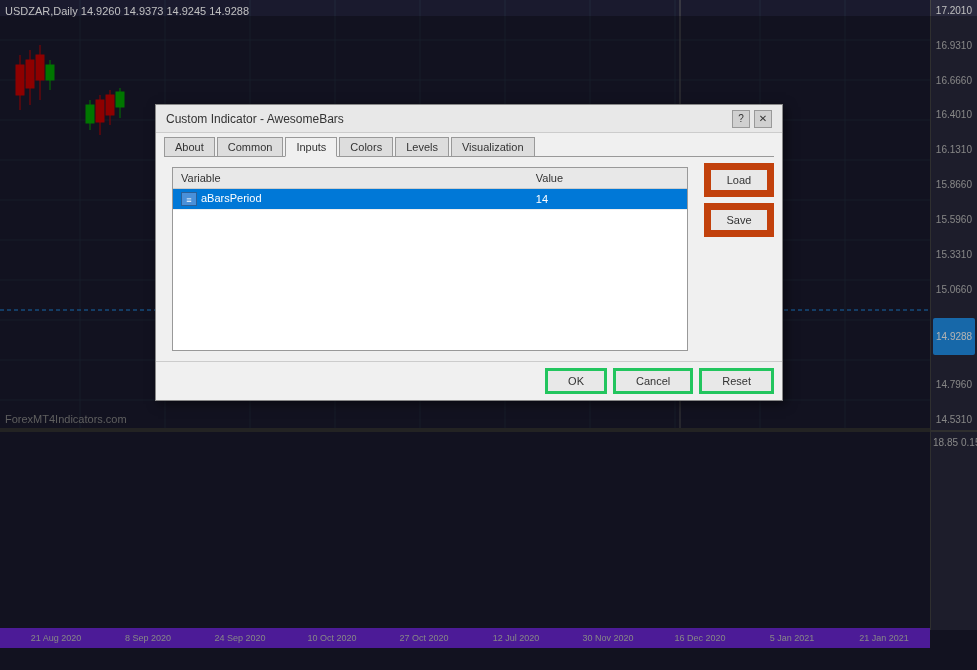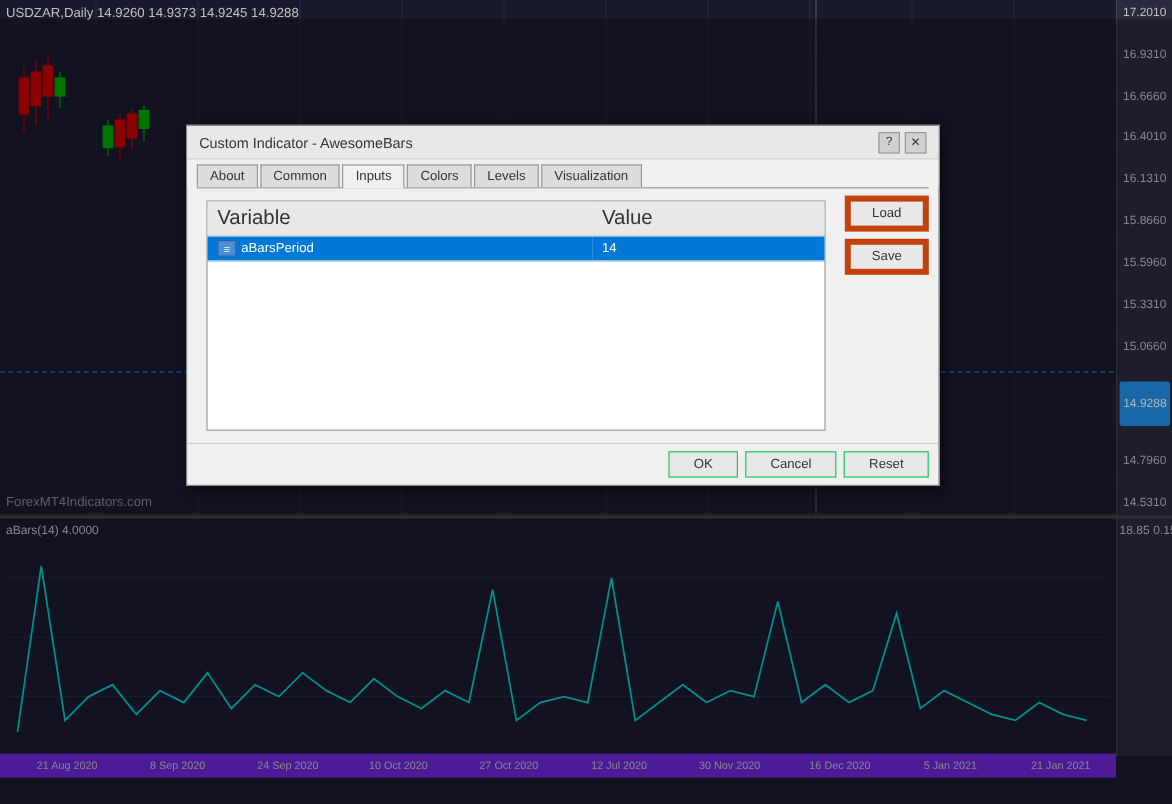--- a/index.html
+++ b/index.html
@@ -215,21 +215,21 @@
 
     .table-header {
       background: #e8e8e8;
       border-bottom: 1px solid #ccc;
     }
 
     .table-header th {
       padding: 4px 8px;
       text-align: left;
       font-weight: normal;
-      font-size: 17px;
+      font-size: 11px;
       color: #333;
       margin-left: 20px;
     }
 
     .table-row td {
       padding: 3px 8px;
       font-size: 11px;
       color: #333;
       border-bottom: 1px solid #eee;
     }
@@ -255,40 +255,40 @@
     }
 
     .table-empty {
       height: 140px;
     }
 
     .action-btn {
       width: 70px;
       padding: 4px 8px;
       background: #e8e8e8;
-      border: 5px solid #c2410c;
+      border: 7px solid #c2410c;
       cursor: pointer;
       font-size: 11px;
       text-align: center;
       color: #333;
     }
 
     
     .dialog-footer {
       display: flex;
       justify-content: flex-end;
       padding: 6px 8px;
       gap: 6px;
       border-top: 1px solid #ccc;
     }
 
     .footer-btn {
       padding: 4px 20px;
       background: #e8e8e8;
-      border: 1px solid #22c55e;
+      border: 3px solid #22c55e;
       cursor: pointer;
       font-size: 11px;
       color: #333;
     }
 
     
     .grid-line {
       stroke: #2a3a4a;
       stroke-width: 0.5;
     }
@@ -412,78 +412,20 @@
     <span class="axis-label">15.5960</span>
     <span class="axis-label">15.3310</span>
     <span class="axis-label">15.0660</span>
     <span class="current-price">14.9288</span>
     <span class="axis-label">14.7960</span>
     <span class="axis-label">14.5310</span>
   </div>
 
   <div class="chart-divider"></div>
 
-  <div class="indicator-chart">
-    <div class="indicator-title">aBars(14) 4.0000</div>
-    <svg viewBox="0 0 930 200" style="position:absolute;top:0;left:0;width:100%;height:100%;" xmlns="http://www.w3.org/2000/svg">
-
-      <line class="grid-line" x1="0" y1="50" x2="930" y2="50"></line>
-      <line class="grid-line" x1="0" y1="100" x2="930" y2="100"></line>
-      <line class="grid-line" x1="0" y1="150" x2="930" y2="150"></line>
-
-      <polyline class="indicator-line" points="
-        10,180
-        30,40
-        50,170
-        70,150
-        90,140
-        110,165
-        130,145
-        150,155
-        170,130
-        190,160
-        210,140
-        230,150
-        250,130
-        270,145
-        290,155
-        310,135
-        330,150
-        350,160
-        370,145
-        390,155
-        410,60
-        430,170
-        450,155
-        470,150
-        490,155
-        510,50
-        530,170
-        550,155
-        570,140
-        590,155
-        610,145
-        630,150
-        650,70
-        670,155
-        690,140
-        710,155
-        730,145
-        750,80
-        770,160
-        790,145
-        810,155
-        830,165
-        850,170
-        870,155
-        890,165
-        910,170
-      "></polyline>
-    </svg>
-  </div>
 
   <div class="bottom-right-axis">
     <span class="axis-label">18.85</span>
     <span class="axis-label">0.15</span>
   </div>
 
   <div class="date-axis">
     <span class="date-label">21 Aug 2020</span>
     <span class="date-label">8 Sep 2020</span>
     <span class="date-label">24 Sep 2020</span>

